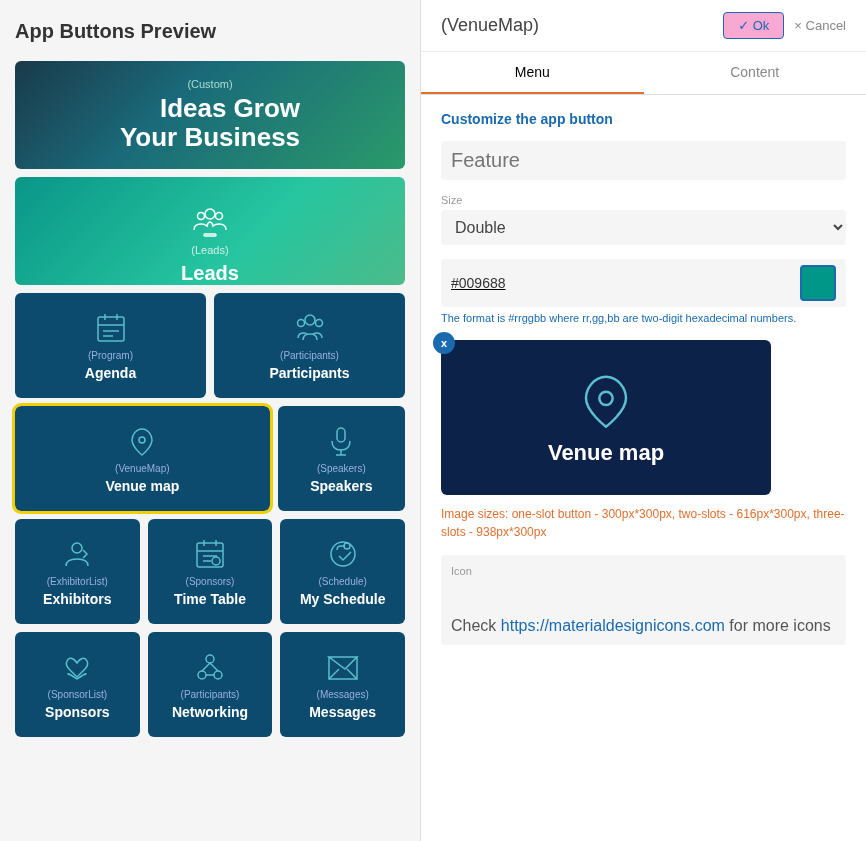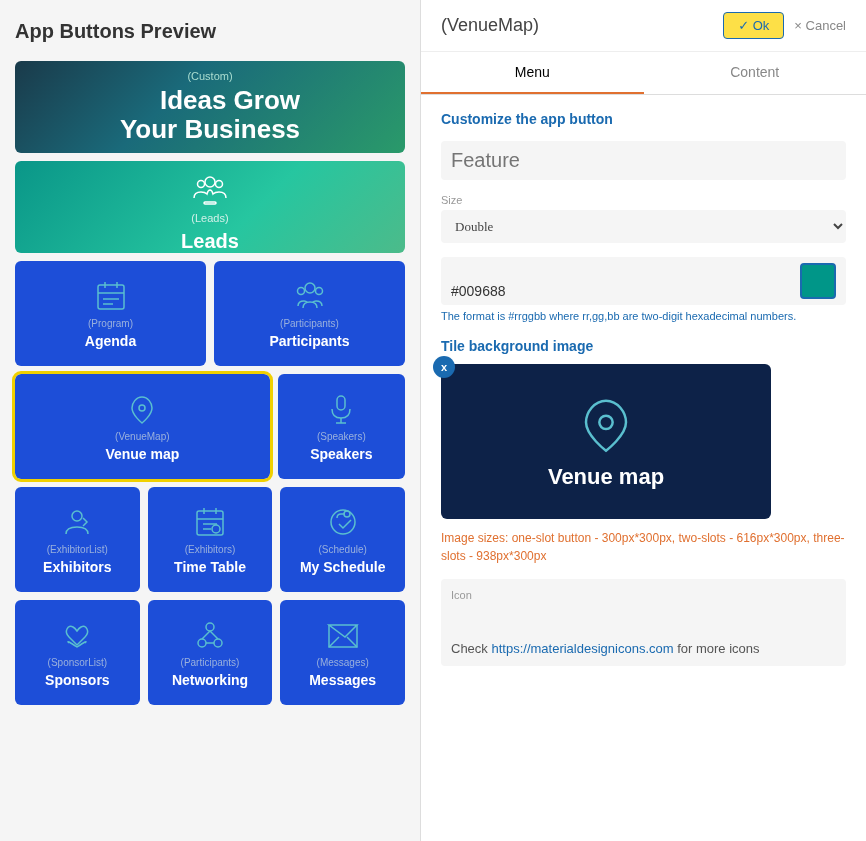--- a/index.html
+++ b/index.html
@@ -22,21 +22,21 @@
     
     .app-buttons-grid {
       display: flex;
       flex-direction: column;
       gap: 8px;
     }
 
     
     .btn-wide {
       width: 100%;
-      height: 92px;
+      height: 108px;
       border-radius: 6px;
       overflow: hidden;
       position: relative;
       cursor: pointer;
     }
     .btn-custom-banner {
       background: linear-gradient(135deg, #1a3a4a 0%, #1a6a7a 40%, #2a9a6a 100%);
       display: flex;
       flex-direction: column;
       align-items: center;
@@ -78,21 +78,21 @@
     .btn-row {
       display: flex;
       gap: 8px;
     }
 
     
     .btn-tile {
       flex: 1;
       height: 105px;
       border-radius: 6px;
-      background: #1d4ed8;
+      background: #0c4a6e;
       display: flex;
       flex-direction: column;
       align-items: center;
       justify-content: center;
       color: white;
       cursor: pointer;
       gap: 4px;
       position: relative;
     }
     .btn-tile .sub-label {
@@ -137,21 +137,21 @@
       gap: 10px;
     }
     .right-panel-header-title {
       font-size: 18px;
       font-weight: 500;
       color: #444;
       flex: 1;
     }
     .btn-ok {
       border: 1.5px solid #1a6ab0;
-      background: #fde047;
+      background: #f9a8d4;
       color: #1a6ab0;
       padding: 5px 14px;
       border-radius: 4px;
       cursor: pointer;
       font-size: 13px;
       display: flex;
       align-items: center;
       gap: 4px;
     }
     .btn-cancel {
@@ -211,34 +211,34 @@
       border-radius: 4px;
       font-size: 20px;
       color: #aaa;
     }
     .field-select {
       width: 100%;
       padding: 8px 10px;
       border: none;
       background: #f5f5f5;
       border-radius: 4px;
-      font-size: 13px;
+      font-size: 16px;
       color: #444;
       appearance: auto;
-      font-family: Liberation Serif, serif;
     }
 
     
     .color-row {
       display: flex;
-      align-items: flex-end;
+      align-items: center;
       gap: 8px;
       background: #f5f5f5;
       border-radius: 4px;
       padding: 6px 10px;
+      text-decoration: underline;
     }
     .color-value {
       font-size: 14px;
       color: #333;
       flex: 1;
     }
     .color-swatch {
       width: 36px;
       height: 36px;
       background: #009688;
@@ -313,21 +313,21 @@
       border-radius: 4px;
       padding: 10px;
       margin-top: 6px;
     }
     .icon-label {
       font-size: 11px;
       color: #999;
       margin-bottom: 4px;
     }
     .icon-hint {
-      font-size: 13px;
+      font-size: 16px;
       color: #555;
       margin-top: 40px;
     }
     .icon-link {
       color: #1a6ab0;
       text-decoration: none;
     }
 
     
     .leads-icon {
@@ -421,21 +421,21 @@
       <div class="btn-tile">
         <svg class="tile-icon" viewBox="0 0 36 36">
           <rect x="5" y="7" width="26" height="24" rx="2" stroke="#5abfcf" stroke-width="1.5" fill="none"></rect>
           <line x1="12" y1="4" x2="12" y2="10" stroke="#5abfcf" stroke-width="1.5"></line>
           <line x1="24" y1="4" x2="24" y2="10" stroke="#5abfcf" stroke-width="1.5"></line>
           <line x1="5" y1="15" x2="31" y2="15" stroke="#5abfcf" stroke-width="1.5"></line>
           <line x1="11" y1="20" x2="25" y2="20" stroke="#5abfcf" stroke-width="1.5"></line>
           <line x1="11" y1="25" x2="19" y2="25" stroke="#5abfcf" stroke-width="1.5"></line>
           <circle cx="24" cy="25" r="4" stroke="#5abfcf" stroke-width="1.5" fill="none"></circle>
         </svg>
-        <div class="sub-label">(Exhibitors)</div>
+        <div class="sub-label">(Sponsors)</div>
         <div class="main-label">Time Table</div>
       </div>
       <div class="btn-tile">
         <svg class="tile-icon" viewBox="0 0 36 36">
           <circle cx="18" cy="18" r="12" stroke="#5abfcf" stroke-width="1.5" fill="none"></circle>
           <path d="M12 14 Q12 10 16 10 L20 10" stroke="#5abfcf" stroke-width="1.5" fill="none"></path>
           <circle cx="22" cy="10" r="3" stroke="#5abfcf" stroke-width="1.5" fill="none"></circle>
           <path d="M14 20 L18 24 L26 16" stroke="#5abfcf" stroke-width="1.5" fill="none"></path>
         </svg>
         <div class="sub-label">(Schedule)</div>
@@ -513,21 +513,20 @@
     
     <div class="field-group">
       <div class="color-row">
         <span class="color-value">#009688</span>
         <div class="color-swatch"></div>
       </div>
       <div class="hint-text">The format is #rrggbb where rr,gg,bb are two-digit hexadecimal numbers.</div>
     </div>
 
     
-    <div class="bg-image-title">Tile background image</div>
 
     <div class="image-preview-wrapper">
       <div class="image-preview">
 
         <svg width="60" height="60" viewBox="0 0 36 36" fill="none" stroke="#5abfcf" stroke-width="1.5">
           <path d="M18 4 C11 4 6 11 6 17 C6 25 18 34 18 34 C18 34 30 25 30 17 C30 11 25 4 18 4 Z"></path>
           <circle cx="18" cy="17" r="4"></circle>
         </svg>
         <div class="venue-map-label">Venue map</div>
       </div>

